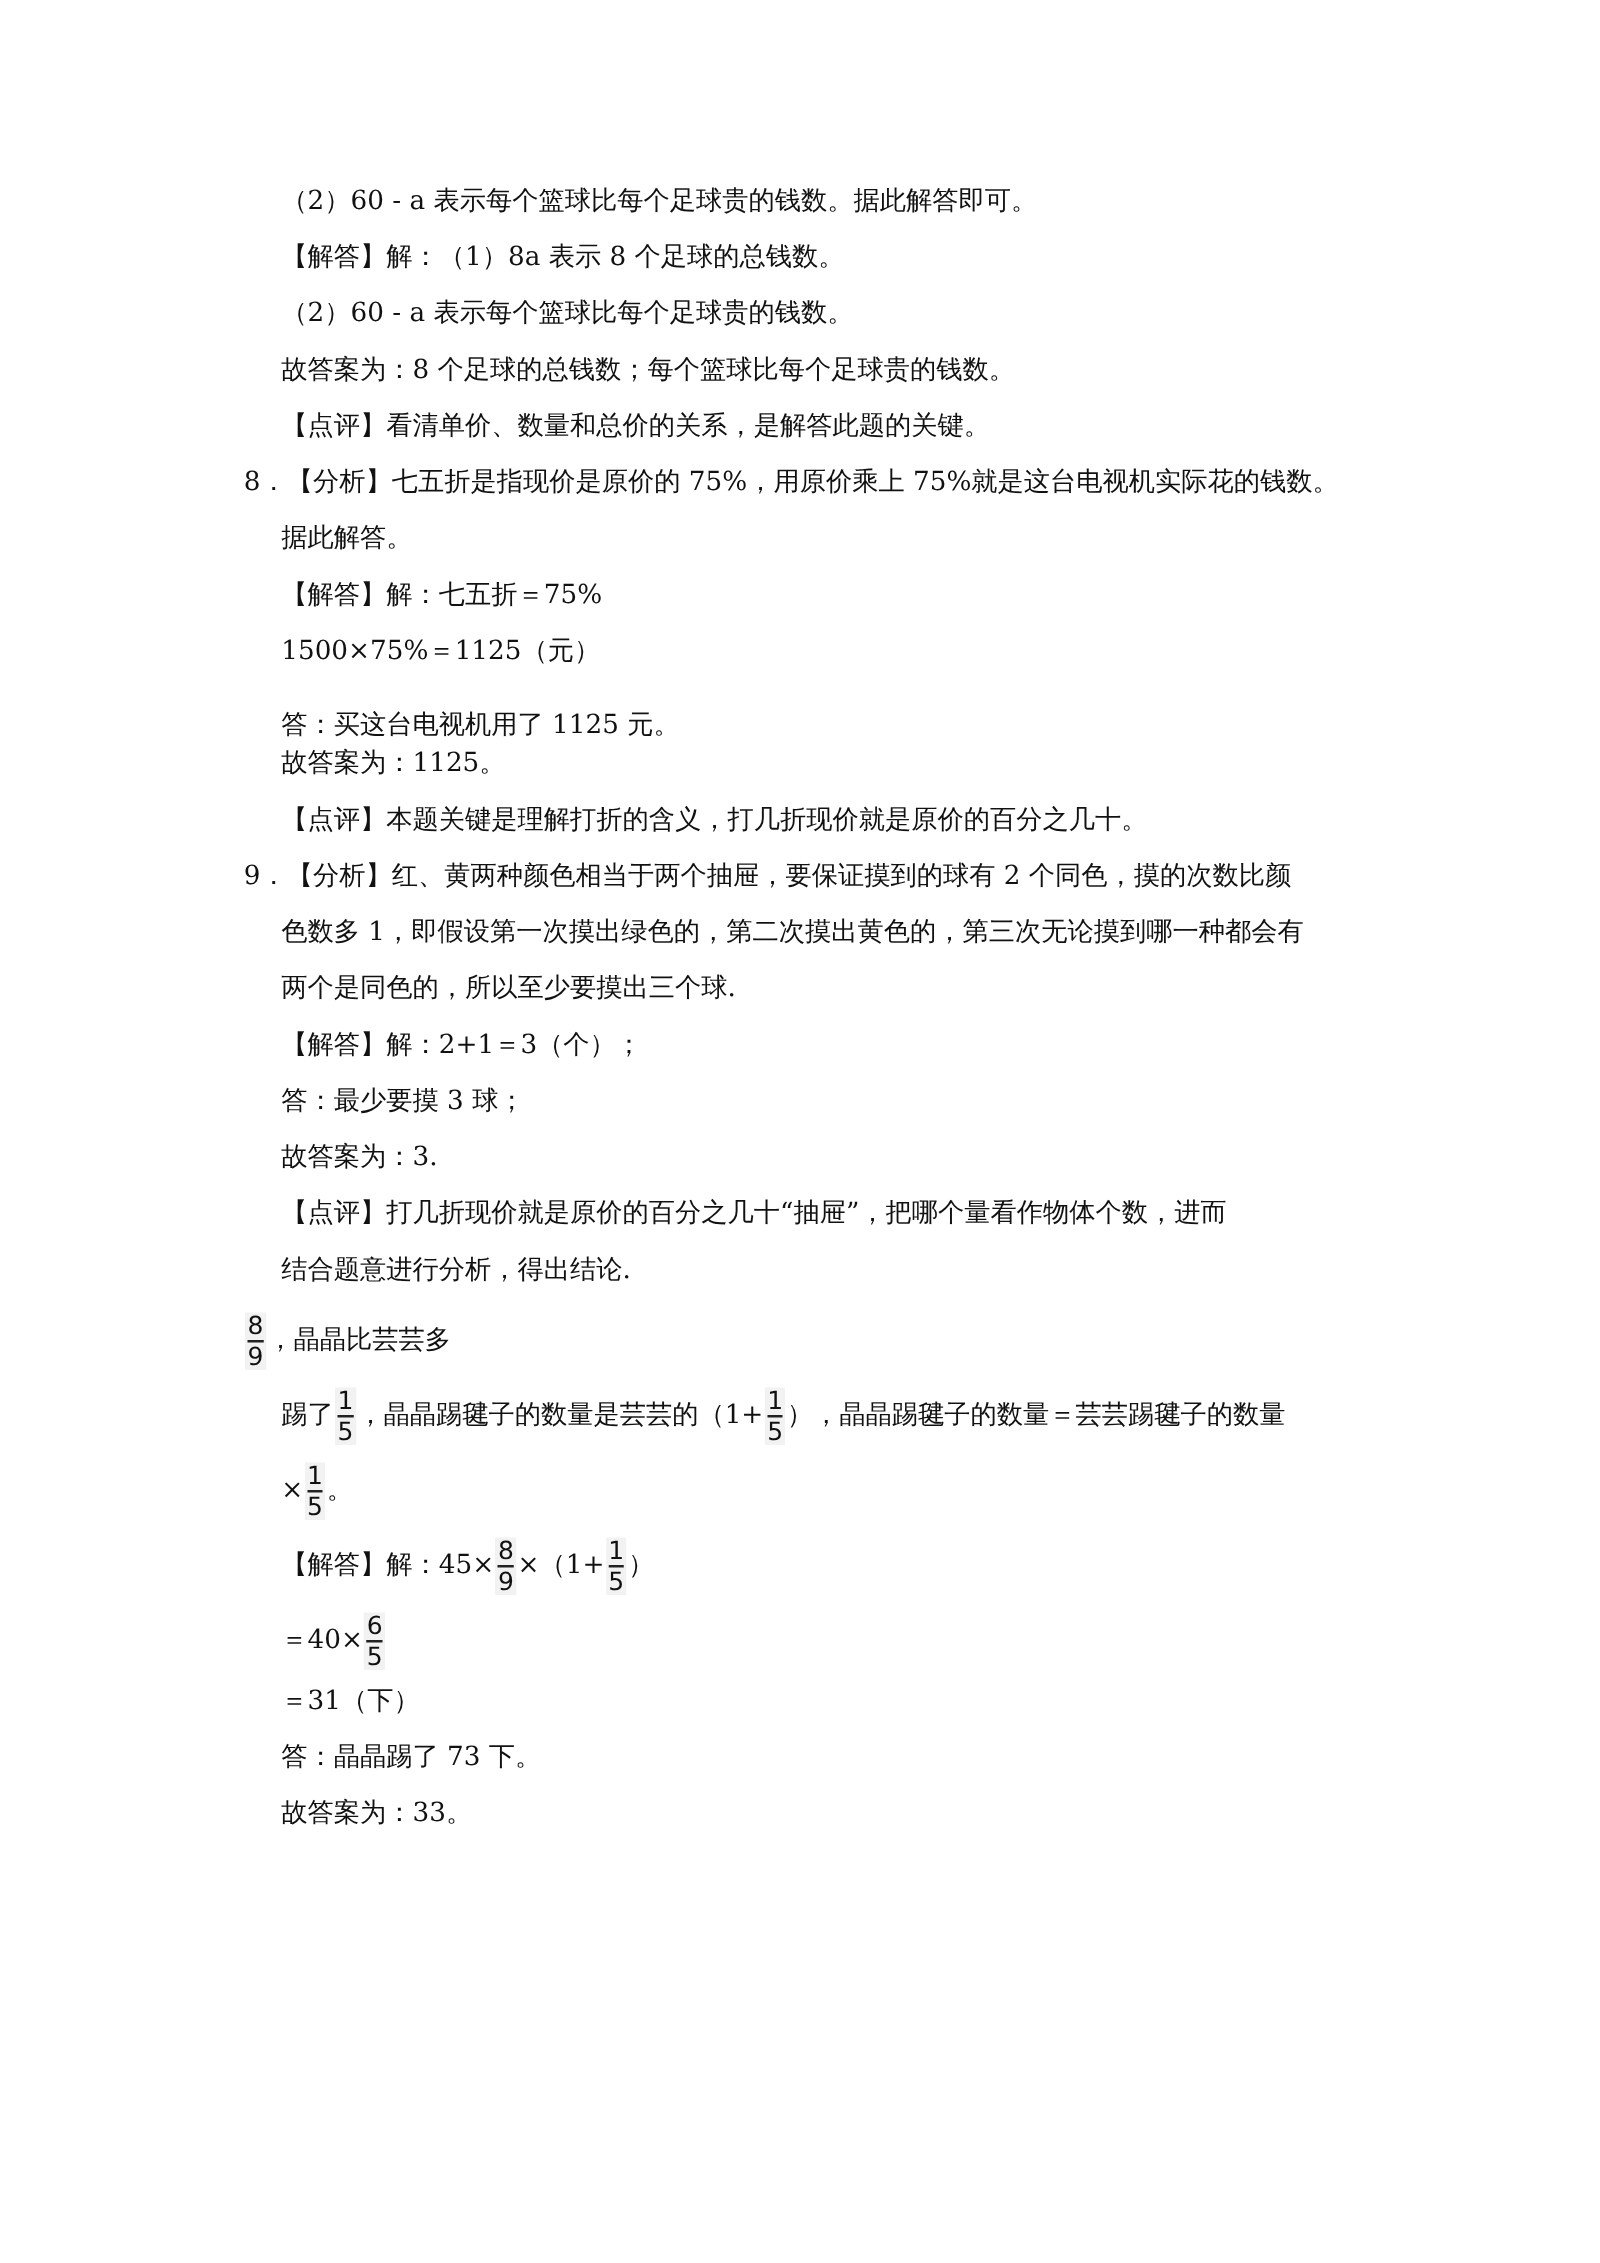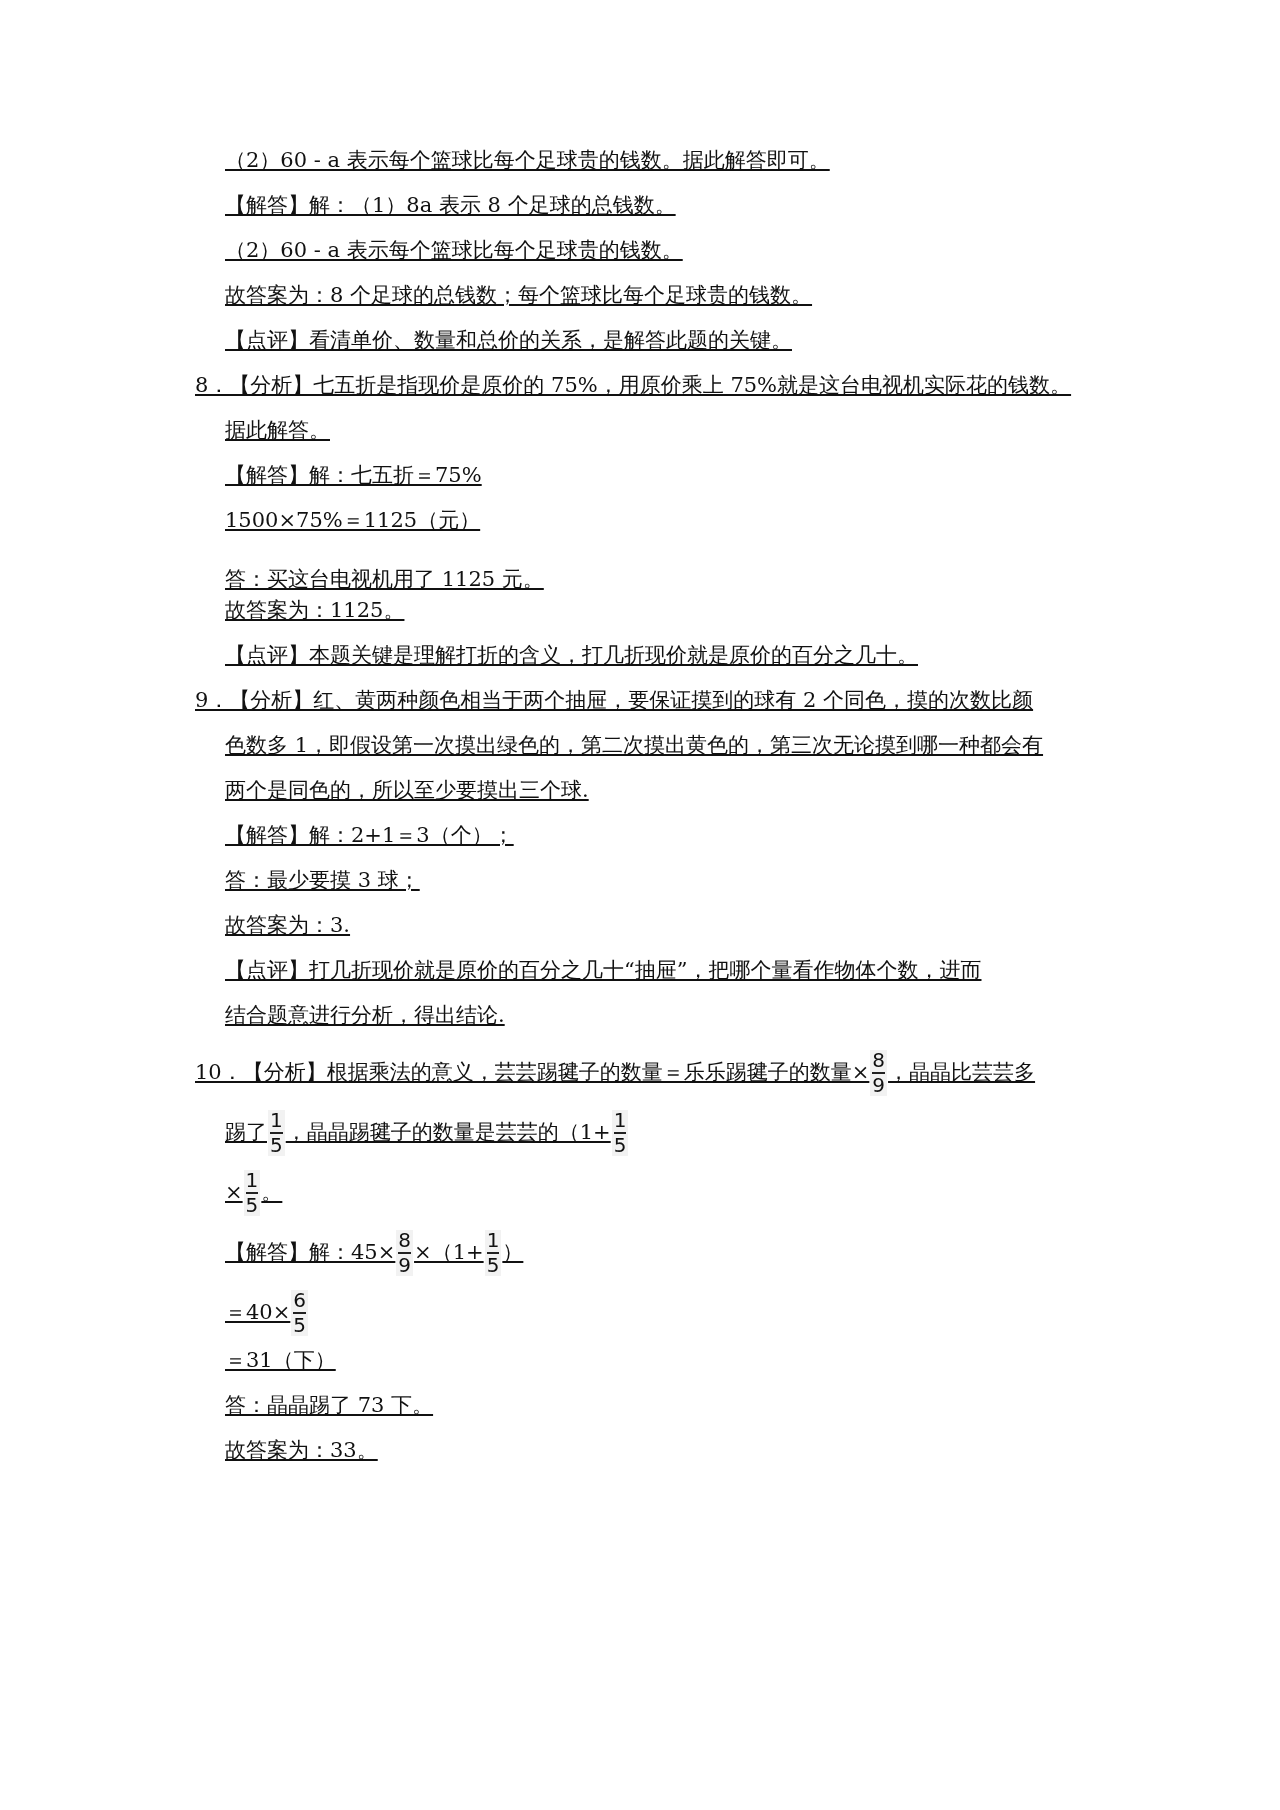--- a/index.html
+++ b/index.html
@@ -1,18 +1,18 @@
 <!DOCTYPE html>
 <html><head>
 <meta charset="utf-8">
 <style>
   html, body { margin: 0; padding: 0; background: #ffffff; }
   body { width: 1280px; height: 1810px; position: relative; overflow: hidden;
          font-family: "DejaVu Serif", "Liberation Serif", serif; color: #111; }
-  .line { position: absolute; font-size: 21px; white-space: nowrap; line-height: 1; text-decoration: underline; }
+  .line { position: absolute; font-size: 21px; white-space: nowrap; line-height: 1; }
   .frac { display: inline-flex; flex-direction: column; align-items: center;
           vertical-align: middle; font-family: "DejaVu Sans", sans-serif;
           font-size: 20px; margin: 0 1px; background: #f2f2f2; padding: 0 2px; }
   .frac .num { line-height: 1.05; }
   .frac .bar { width: 100%; border-top: 2px solid #222; margin: 1px 0; }
   .frac .den { line-height: 1.05; }
 </style>
 </head>
 <body>
 
@@ -34,36 +34,36 @@
   <div class="line" style="left:195px;top:690px">9．【分析】红、黄两种颜色相当于两个抽屉，要保证摸到的球有 2 个同色，摸的次数比颜</div>
   <div class="line" style="left:225px;top:735px">色数多 1，即假设第一次摸出绿色的，第二次摸出黄色的，第三次无论摸到哪一种都会有</div>
   <div class="line" style="left:225px;top:780px">两个是同色的，所以至少要摸出三个球.</div>
   <div class="line" style="left:225px;top:825px">【解答】解：2+1＝3（个）；</div>
   <div class="line" style="left:225px;top:870px">答：最少要摸 3 球；</div>
   <div class="line" style="left:225px;top:915px">故答案为：3.</div>
   <div class="line" style="left:225px;top:960px">【点评】打几折现价就是原价的百分之几十“抽屉”，把哪个量看作物体个数，进而</div>
   <div class="line" style="left:225px;top:1005px">结合题意进行分析，得出结论.</div>
 
   <div class="line" style="left:195px;top:1050px">
-    <span>10．【分析】根据乘法的意义，芸芸踢毽子的数量＝乐乐踢毽子的数量×</span><span class="frac">
+    <span class="frac">
         <span class="num">8</span>
         <span class="bar"></span>
         <span class="den">9</span>
       </span><span>，晶晶比芸芸多</span>
   </div>
   <div class="line" style="left:225px;top:1110px">
     <span>踢了</span><span class="frac">
         <span class="num">1</span>
         <span class="bar"></span>
         <span class="den">5</span>
       </span><span>，晶晶踢毽子的数量是芸芸的（1+</span><span class="frac">
         <span class="num">1</span>
         <span class="bar"></span>
         <span class="den">5</span>
-      </span>
+      </span><span>），晶晶踢毽子的数量＝芸芸踢毽子的数量</span>
   </div>
   <div class="line" style="left:225px;top:1170px">
     <span>×</span><span class="frac">
         <span class="num">1</span>
         <span class="bar"></span>
         <span class="den">5</span>
       </span><span>。</span>
   </div>
   <div class="line" style="left:225px;top:1230px">
     <span>【解答】解：45×</span><span class="frac">

